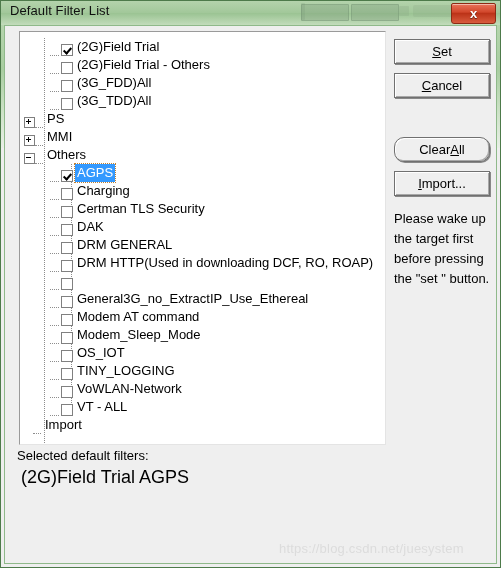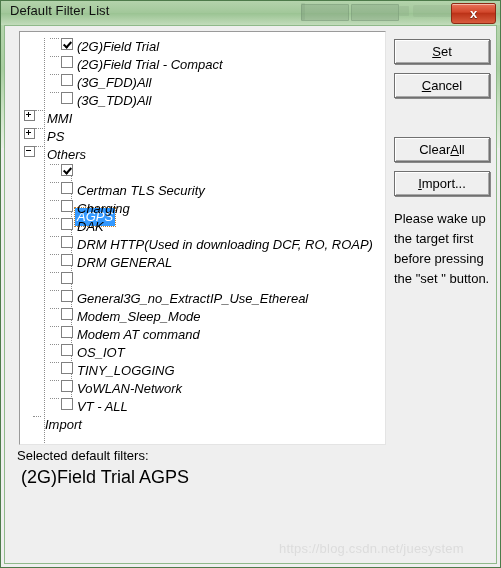--- a/index.html
+++ b/index.html
@@ -79,23 +79,22 @@
   #tree{
     position:relative;
     padding:6px 0 0 0;
     font-size:13px;color:#000;
   }
   .node{
     position:relative;
     height:18px;
     line-height:18px;
     white-space:nowrap;
-    display:flex;align-items:flex-start;
+    display:flex;align-items:flex-end;
     cursor:default;
-    font-style:italic;
   }
   .node.lvl1{padding-left:4px;}
   .node.lvl2{padding-left:30px;}
 
   
   .vline{
     position:absolute;
     width:0;border-left:1px dotted #8d8d8d;
   }
   #vline-root{left:24px;top:6px;height:415px;}
@@ -162,21 +161,21 @@
     box-shadow: inset 1px 1px 0 #ffffff, inset -1px -1px 0 #a8a8a8, 1px 1px 0 #888888;
     font-size:13px;color:#000;
     display:flex;align-items:center;justify-content:center;
     cursor:pointer;
     box-sizing:border-box;
     font-family:"Liberation Sans", sans-serif;
   }
   .btn .acc{text-decoration:underline;}
   #btn-set{left:393px;top:38px;}
   #btn-cancel{left:393px;top:72px;}
-  #btn-clear{left:393px;top:136px;}
+  #btn-clear{left:393px;top:136px;border-radius:10px;}
   #btn-import{left:393px;top:170px;}
 
   #help-text{
     position:absolute;left:393px;top:208px;width:100px;
     font-size:13px;color:#000;line-height:20px;
   }
 
   
   #footer-label{
     position:absolute;left:16px;top:447px;
@@ -222,95 +221,95 @@
       <div class="vline" id="vline-child" style="top: 132px; height: 243px;"></div>
 
     <div class="node lvl2">
           <span class="hdash"></span>
           <span class="cbx checked"></span>
           <span class="label">(2G)Field Trial</span>
         </div>
         <div class="node lvl2">
           <span class="hdash"></span>
           <span class="cbx"></span>
-          <span class="label">(2G)Field Trial - Compact</span>
+          <span class="label">(2G)Field Trial - Others</span>
         </div>
         <div class="node lvl2">
           <span class="hdash"></span>
           <span class="cbx"></span>
           <span class="label">(3G_FDD)All</span>
         </div>
         <div class="node lvl2">
           <span class="hdash"></span>
           <span class="cbx"></span>
           <span class="label">(3G_TDD)All</span>
         </div>
         <div class="node lvl1">
           <span class="expander plus"></span>
           <span class="hdash"></span>
-          <span class="label">MMI</span>
+          <span class="label">PS</span>
         </div>
         <div class="node lvl1">
           <span class="expander plus"></span>
           <span class="hdash"></span>
-          <span class="label">PS</span>
+          <span class="label">MMI</span>
         </div>
         <div class="node lvl1">
           <span class="expander"></span>
           <span class="hdash"></span>
           <span class="label">Others</span>
         </div>
         <div class="node lvl2 selected">
           <span class="hdash"></span>
           <span class="cbx checked"></span>
           <span class="label">AGPS</span>
         </div>
         <div class="node lvl2">
           <span class="hdash"></span>
           <span class="cbx"></span>
+          <span class="label">Charging</span>
+        </div>
+        <div class="node lvl2">
+          <span class="hdash"></span>
+          <span class="cbx"></span>
           <span class="label">Certman TLS Security</span>
         </div>
         <div class="node lvl2">
           <span class="hdash"></span>
           <span class="cbx"></span>
-          <span class="label">Charging</span>
-        </div>
-        <div class="node lvl2">
-          <span class="hdash"></span>
-          <span class="cbx"></span>
           <span class="label">DAK</span>
         </div>
         <div class="node lvl2">
           <span class="hdash"></span>
           <span class="cbx"></span>
+          <span class="label">DRM GENERAL</span>
+        </div>
+        <div class="node lvl2">
+          <span class="hdash"></span>
+          <span class="cbx"></span>
           <span class="label">DRM HTTP(Used in downloading DCF, RO, ROAP)</span>
         </div>
         <div class="node lvl2">
           <span class="hdash"></span>
           <span class="cbx"></span>
-          <span class="label">DRM GENERAL</span>
-        </div>
-        <div class="node lvl2">
-          <span class="hdash"></span>
-          <span class="cbx"></span>
         </div>
         <div class="node lvl2">
           <span class="hdash"></span>
           <span class="cbx"></span>
           <span class="label">General3G_no_ExtractIP_Use_Ethereal</span>
         </div>
         <div class="node lvl2">
           <span class="hdash"></span>
           <span class="cbx"></span>
+          <span class="label">Modem AT command</span>
+        </div>
+        <div class="node lvl2">
+          <span class="hdash"></span>
+          <span class="cbx"></span>
           <span class="label">Modem_Sleep_Mode</span>
-        </div>
-        <div class="node lvl2">
-          <span class="hdash"></span>
-          <span class="cbx"></span>
-          <span class="label">Modem AT command</span>
         </div>
         <div class="node lvl2">
           <span class="hdash"></span>
           <span class="cbx"></span>
           <span class="label">OS_IOT</span>
         </div>
         <div class="node lvl2">
           <span class="hdash"></span>
           <span class="cbx"></span>
           <span class="label">TINY_LOGGING</span>

